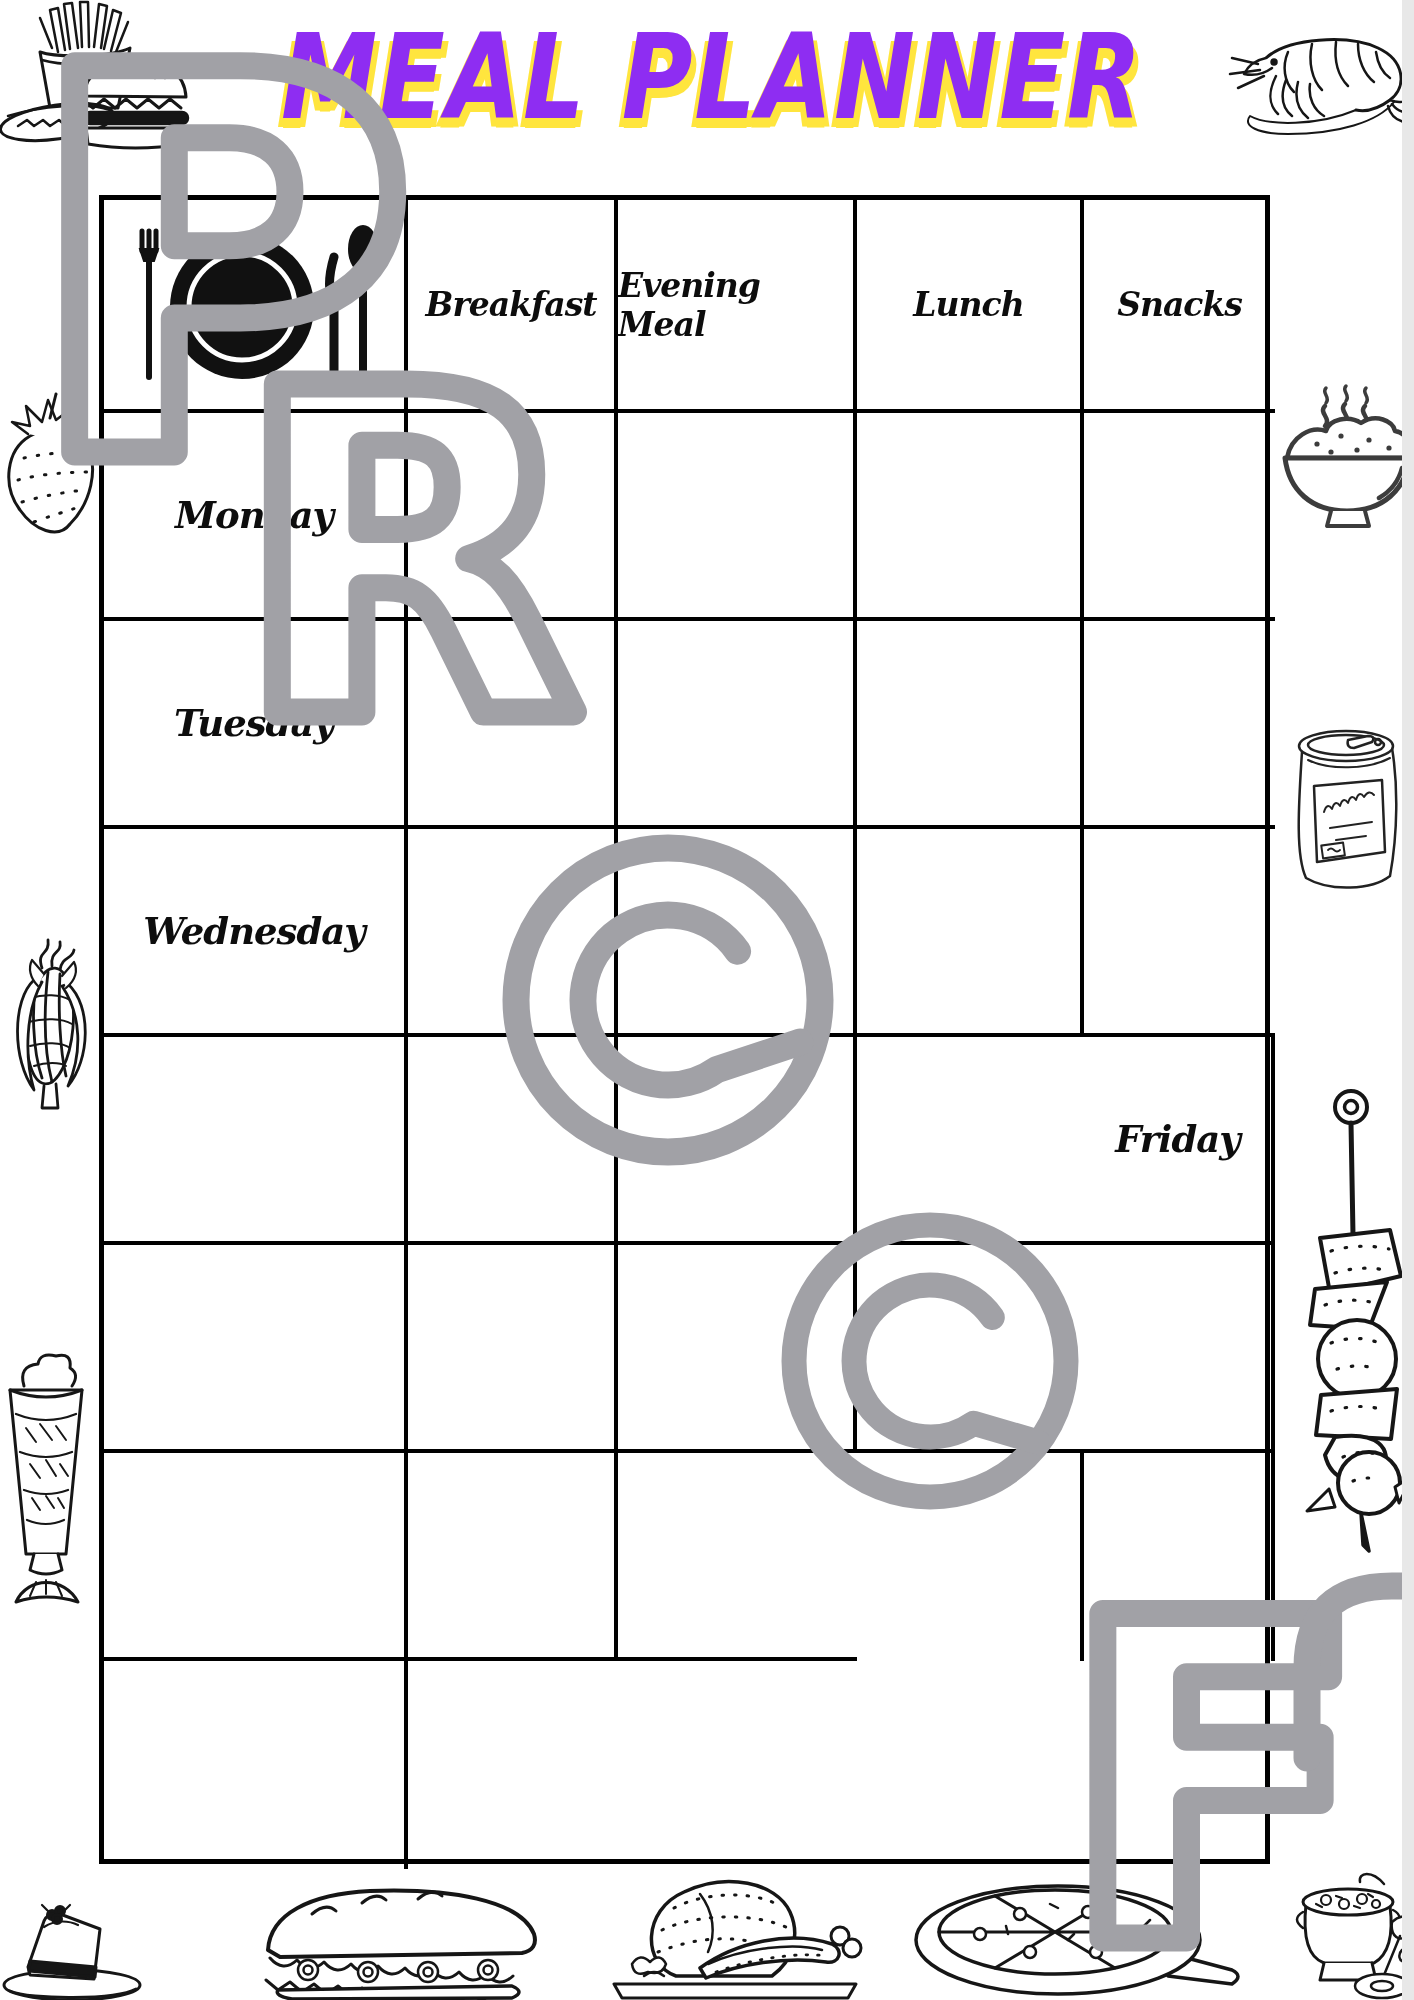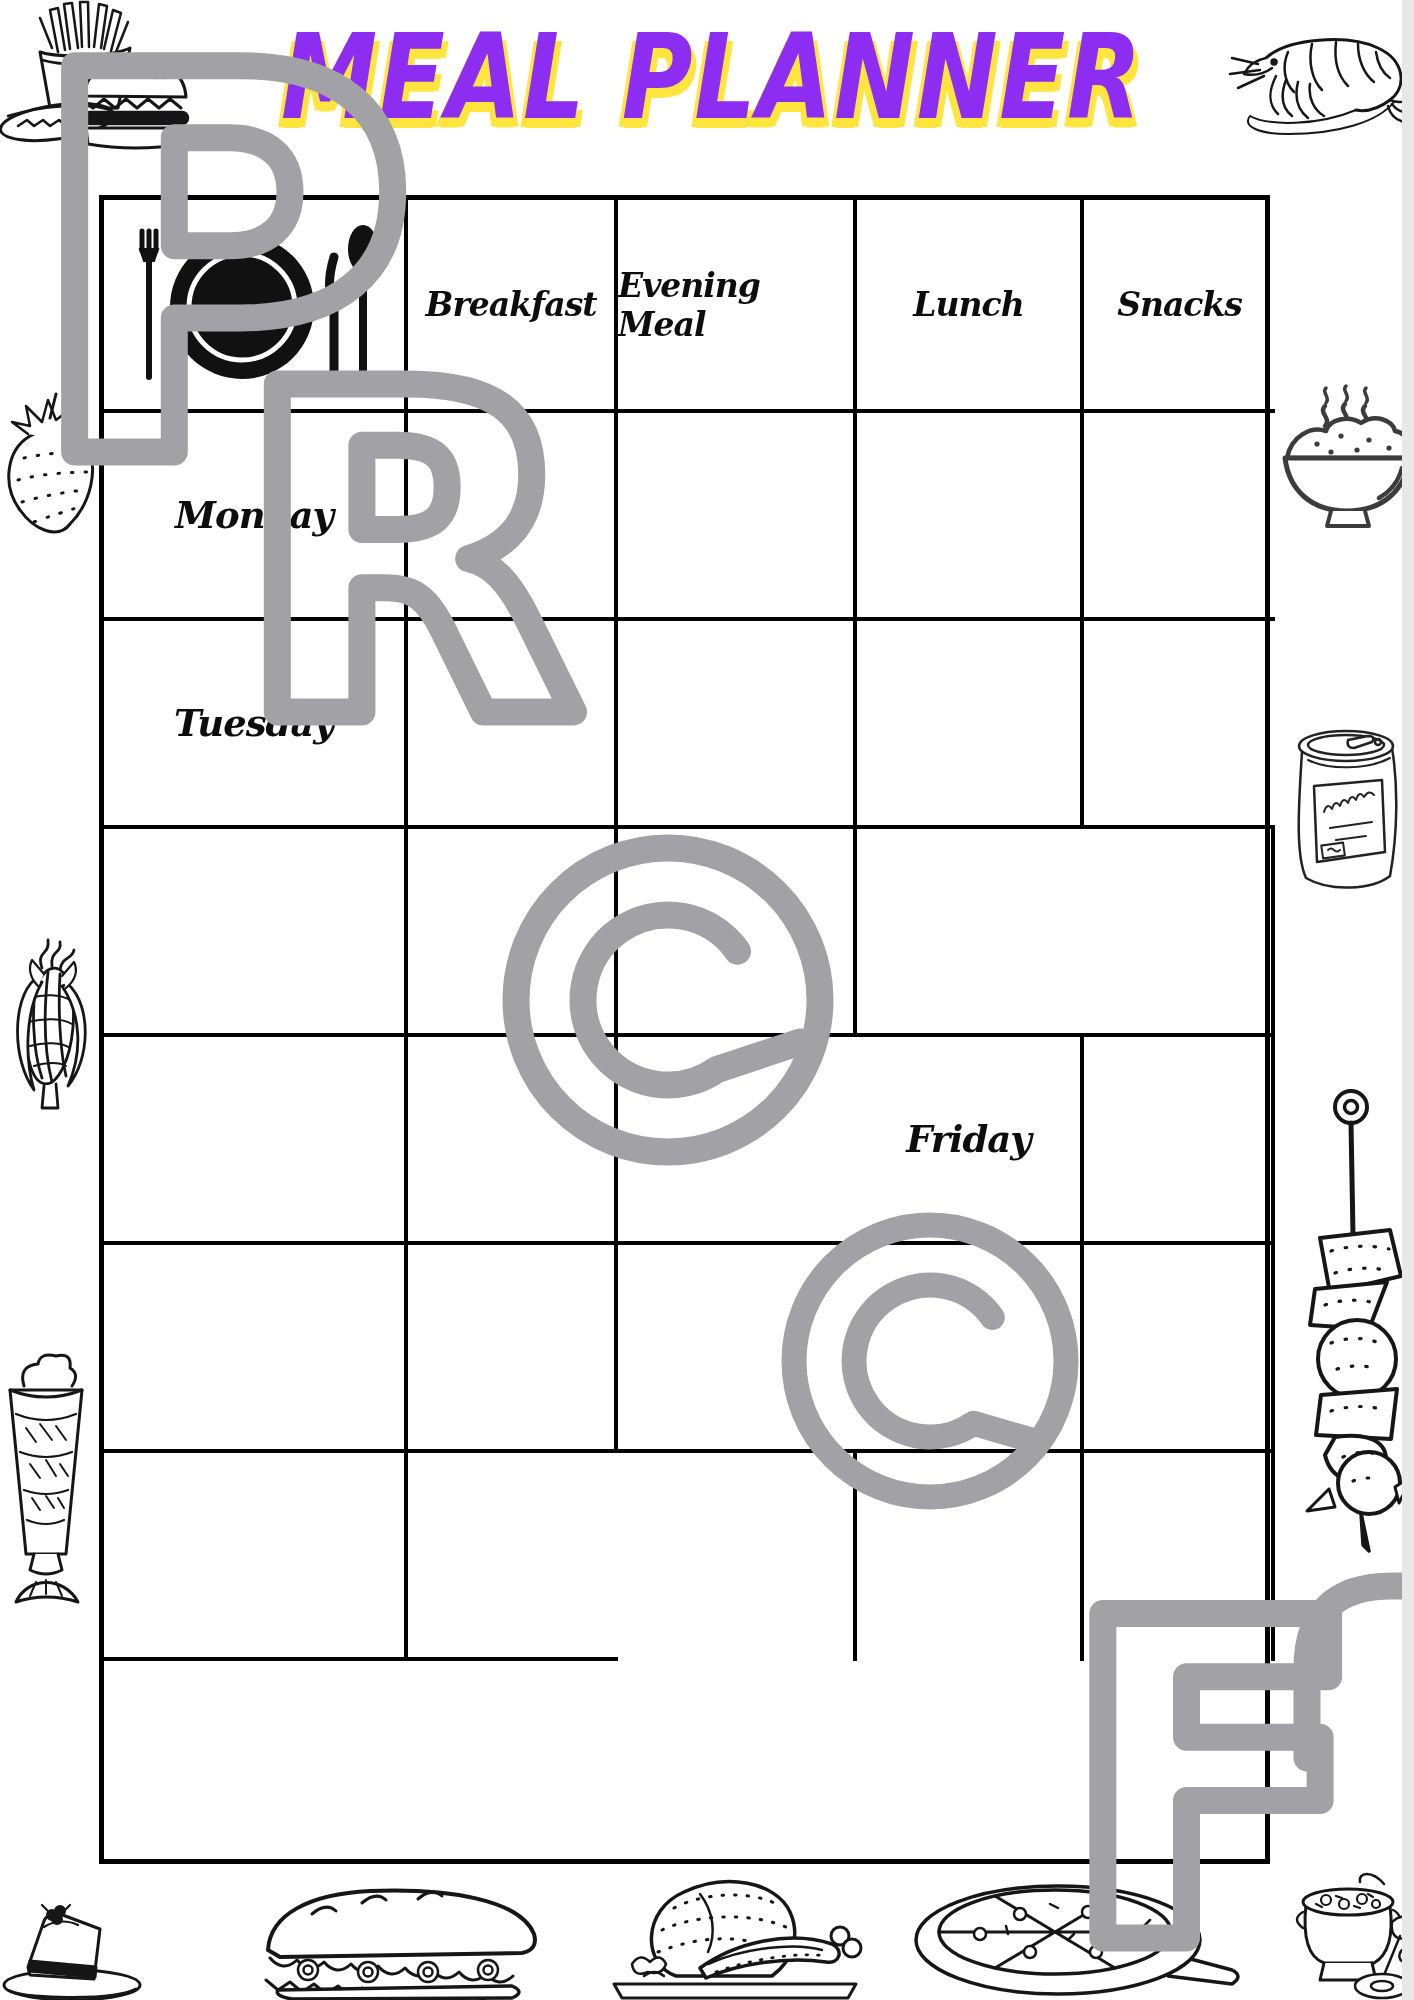--- a/index.html
+++ b/index.html
@@ -316,20 +316,23 @@
     <div class="cell last-col"></div>
 
     <div class="cell">
       <span class="day-label">Tuesday</span>
     </div>
     <div class="cell"></div>
     <div class="cell"></div>
     <div class="cell"></div>
     <div class="cell last-col"></div>
 
+    <div class="cell">
+      <span class="day-label">Wednesday</span>
+    </div>
     <div class="cell"></div>
     <div class="cell"></div>
     <div class="cell"></div>
     <div class="cell last-col"></div>
 
     <div class="cell"></div>
     <div class="cell"></div>
     <div class="cell"></div>
     <div class="cell last-col"></div>
 

